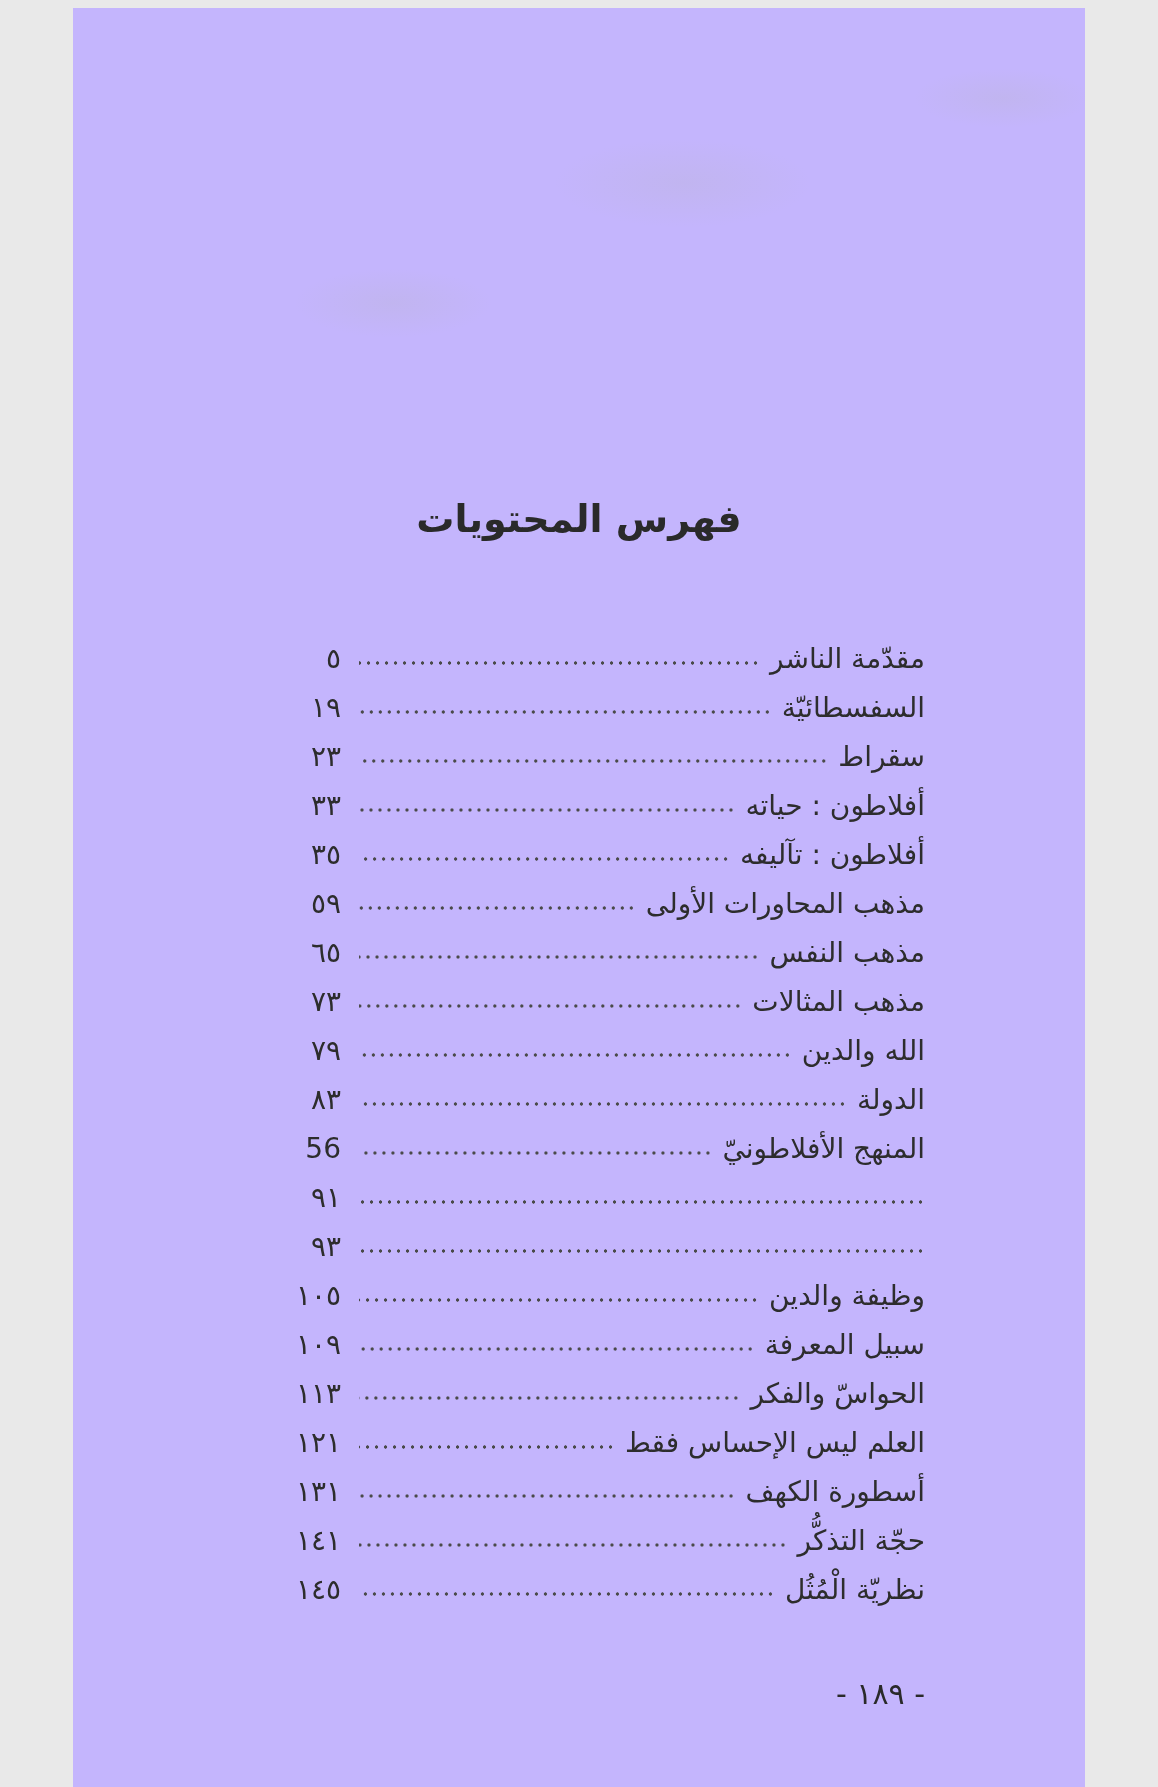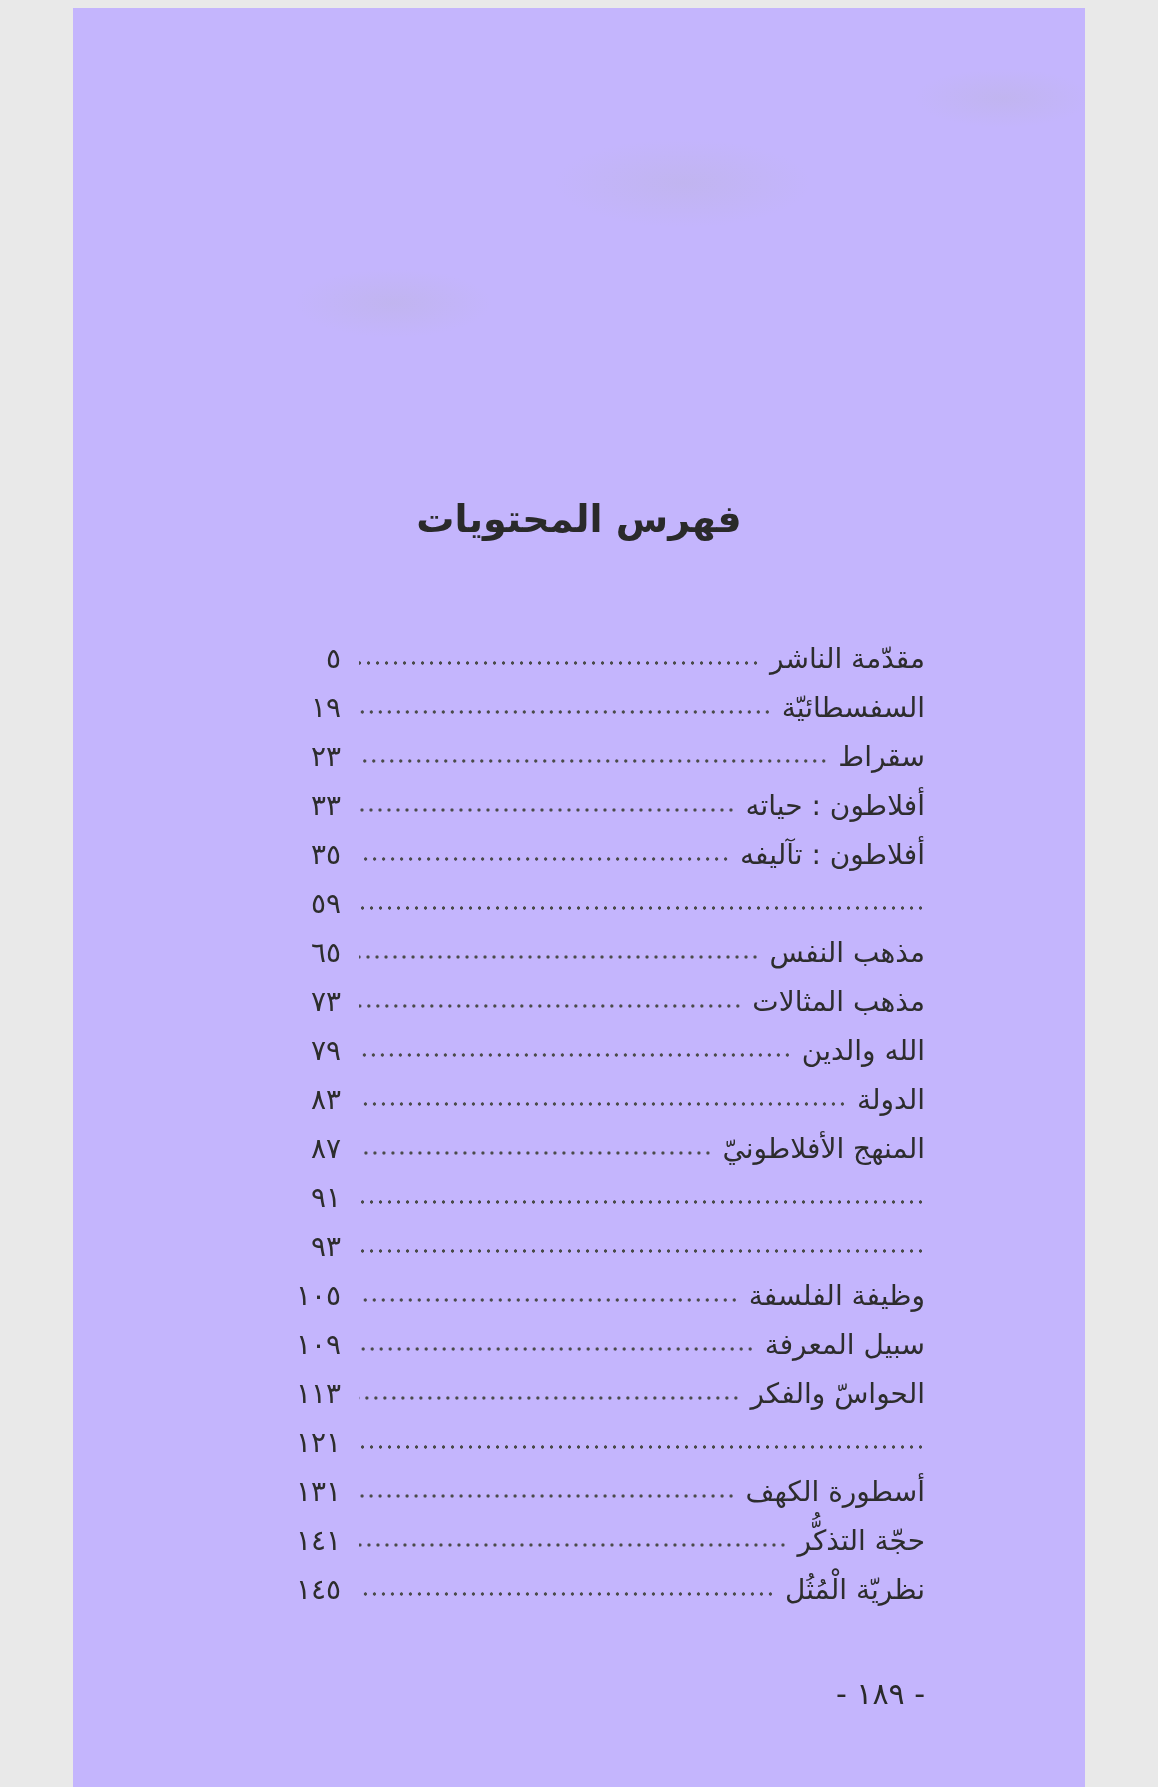--- a/index.html
+++ b/index.html
@@ -125,20 +125,21 @@
         <span class="toc-page">٣٣</span>
       </div>
 
       <div class="toc-row">
         <span class="toc-label">أفلاطون : تآليفه</span>
         <span class="toc-dots"></span>
         <span class="toc-page">٣٥</span>
       </div>
 
       <div class="toc-row">
+        <span class="toc-label">مذهب المحاورات الأولى</span>
         <span class="toc-dots"></span>
         <span class="toc-page">٥٩</span>
       </div>
 
       <div class="toc-row">
         <span class="toc-label">مذهب النفس</span>
         <span class="toc-dots"></span>
         <span class="toc-page">٦٥</span>
       </div>
 
@@ -156,52 +157,53 @@
 
       <div class="toc-row">
         <span class="toc-label">الدولة</span>
         <span class="toc-dots"></span>
         <span class="toc-page">٨٣</span>
       </div>
 
       <div class="toc-row">
         <span class="toc-label">المنهج الأفلاطونيّ</span>
         <span class="toc-dots"></span>
-        <span class="toc-page">٨٧</span>
+        <span class="toc-page">56</span>
       </div>
 
       <div class="toc-row">
         <span class="toc-dots"></span>
         <span class="toc-page">٩١</span>
       </div>
 
       <div class="toc-row">
         <span class="toc-dots"></span>
         <span class="toc-page">٩٣</span>
       </div>
 
       <div class="toc-row">
-        <span class="toc-label">وظيفة الفلسفة</span>
+        <span class="toc-label">وظيفة والدين</span>
         <span class="toc-dots"></span>
         <span class="toc-page">١٠٥</span>
       </div>
 
       <div class="toc-row">
         <span class="toc-label">سبيل المعرفة</span>
         <span class="toc-dots"></span>
         <span class="toc-page">١٠٩</span>
       </div>
 
       <div class="toc-row">
         <span class="toc-label">الحواسّ والفكر</span>
         <span class="toc-dots"></span>
         <span class="toc-page">١١٣</span>
       </div>
 
       <div class="toc-row">
+        <span class="toc-label">العلم ليس الإحساس فقط</span>
         <span class="toc-dots"></span>
         <span class="toc-page">١٢١</span>
       </div>
 
       <div class="toc-row">
         <span class="toc-label">أسطورة الكهف</span>
         <span class="toc-dots"></span>
         <span class="toc-page">١٣١</span>
       </div>
 

